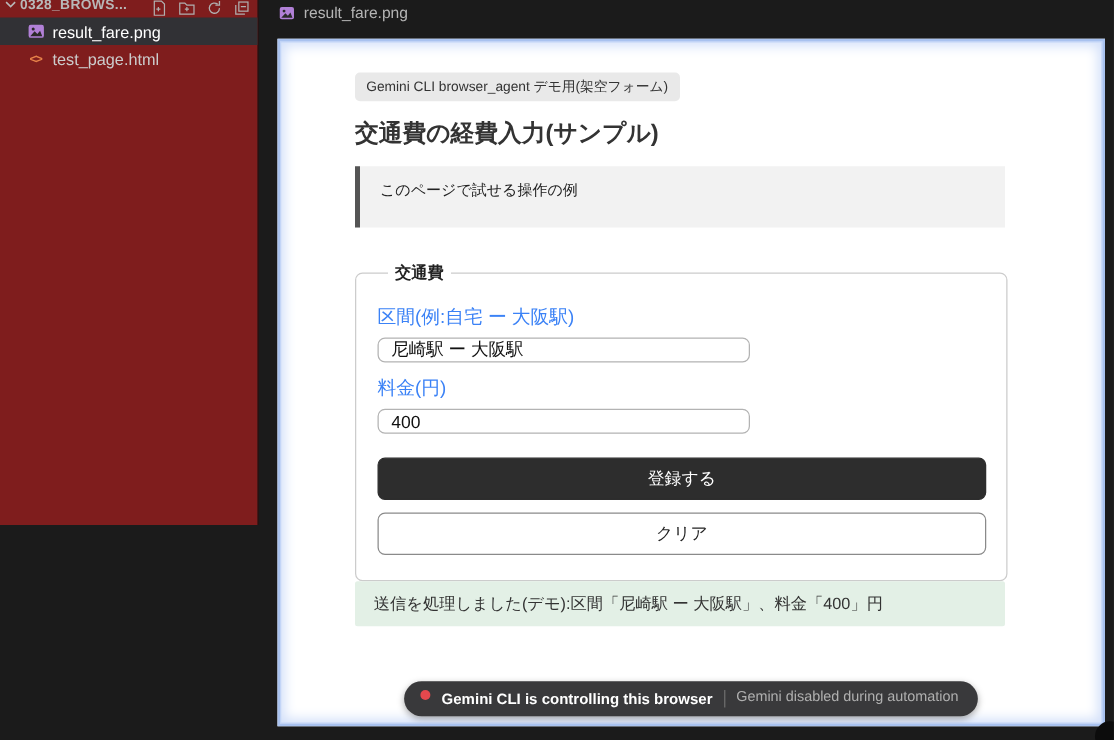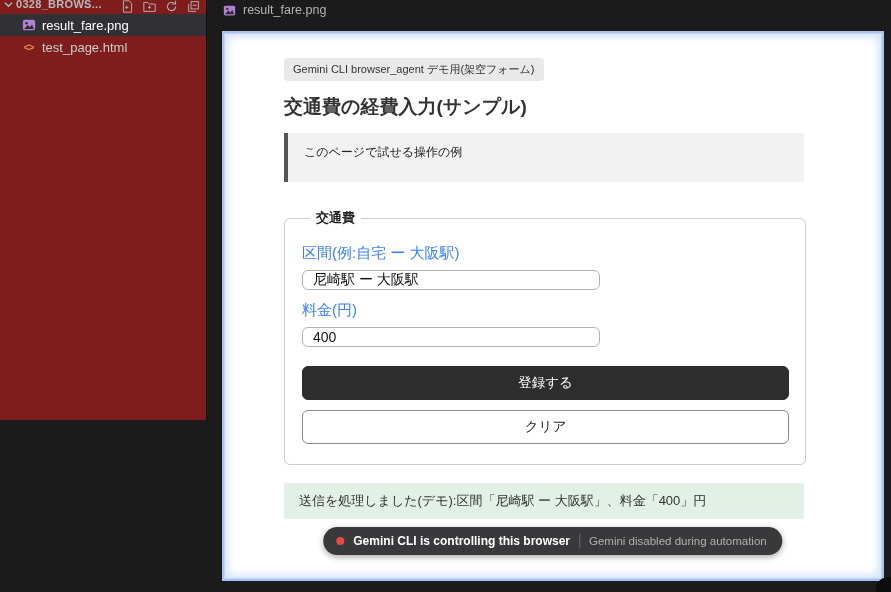--- a/index.html
+++ b/index.html
@@ -77,29 +77,29 @@
     border: 1px solid #b3b3b3; border-radius: 6px;
     padding: 3px 10px; font-size: 14px; color: #111111;
     font-family: inherit; background: #ffffff;
   }
   .btn-row { margin-top: 19px; display: flex; gap: 10px; flex-direction: column; }
   .btn { font-size: 13.5px; border-radius: 6px; padding: 7px 17px; cursor: pointer; font-family: inherit; }
   .btn-primary { background: #2d2d2d; color: #ffffff; border: 1px solid #2d2d2d; }
   .btn-secondary { background: #ffffff; color: #222222; border: 1px solid #8a8a8a; }
 
   .result-banner {
-    width: 520px; margin-top: 18px;
+    width: 520px; 
     background: #e3f0e6; color: #333333;
     font-size: 13px; padding: 9px 15px; border-radius: 2px;
   }
 
   .toast {
-    position: absolute; left: 50%; bottom: 24px; transform: translateX(-50%);
+    position: absolute; left: 50%; bottom: 6px; transform: translateX(-50%);
     background: #39393b; border-radius: 15px;
-    display: flex; align-items: center; gap: 9px;
+    display: flex; gap: 9px;
     padding: 7px 16px 7px 13px; white-space: nowrap;
     box-shadow: 0 2px 6px rgba(0,0,0,.35);
   }
   .toast-dot { width: 8px; height: 8px; border-radius: 50%; background: #e5484d; flex: 0 0 8px; }
   .toast-main { color: #ffffff; font-size: 12px; font-weight: bold; }
   .toast-sep { width: 1px; height: 14px; background: #6d6d6d; }
   .toast-secondary { color: #b0b0b0; font-size: 11.5px; }
 
   .corner-shape {
     position: absolute; right: -9px; bottom: -9px; width: 24px; height: 24px;

